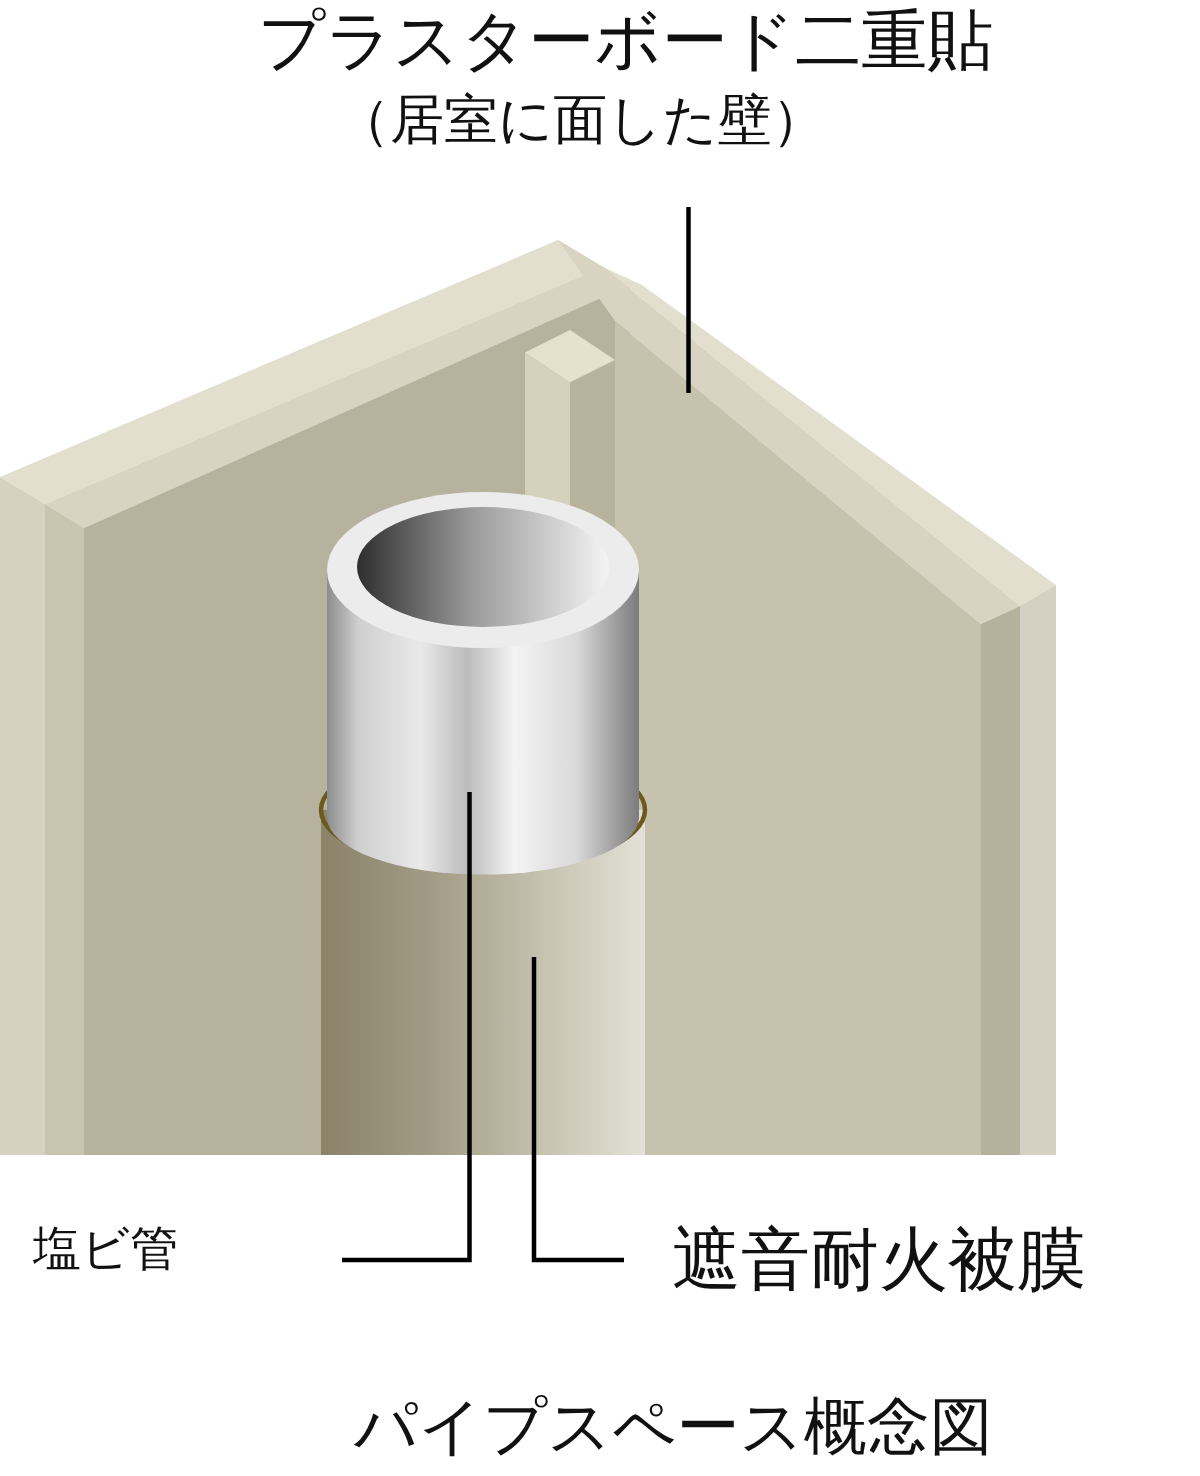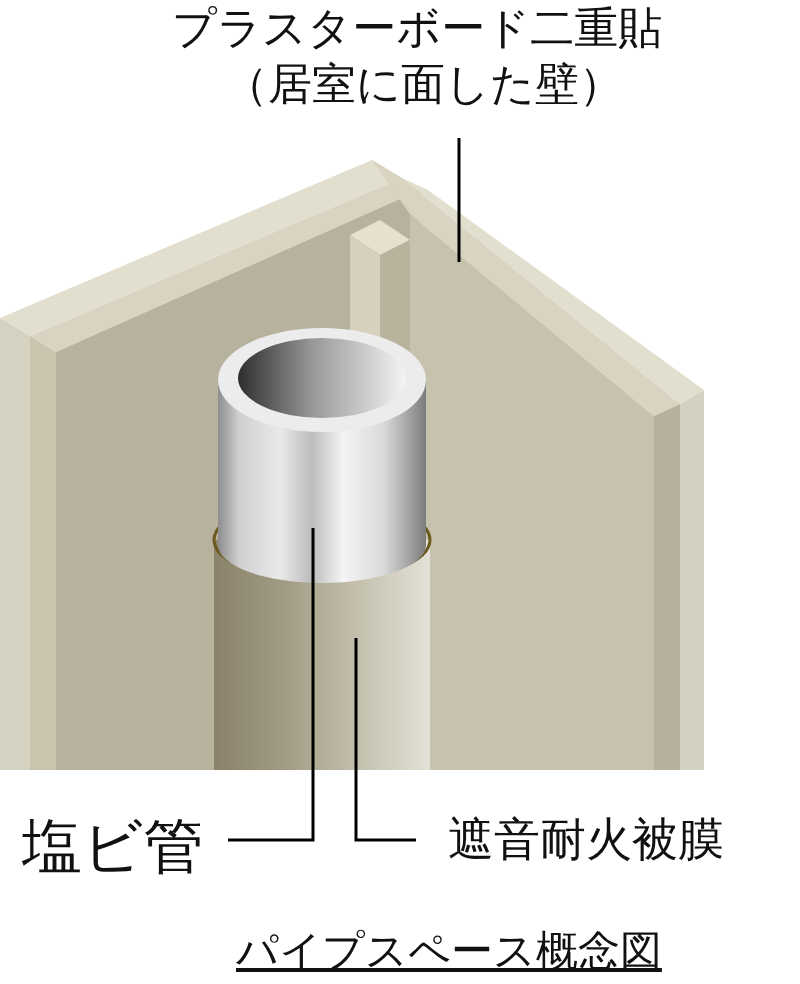--- a/index.html
+++ b/index.html
@@ -1,24 +1,24 @@
 <!DOCTYPE html>
 <html><head>
 <meta charset="utf-8">
 <style>
   html, body { margin: 0; padding: 0; background: #ffffff; }
   body { width: 800px; height: 984px; position: relative; overflow: hidden;
          font-family: "DejaVu Serif", "Liberation Serif", serif; color: #111; }
   .diagram { position: absolute; left: 0; top: 0; width: 800px; height: 692px; }
   .label { position: absolute; white-space: nowrap; color: #111; line-height: 1; letter-spacing: 0px; }
   .title-line1 { left: 172px; top: 6px; font-size: 44px; }
-  .title-line2 { left: 224px; top: 62px; font-size: 44px; }
-  .pvc-label { left: 22px; top: 816px; font-size: 60px; }
+  .title-line2 { left: 224px; top: 62px; font-size: 36px; font-family: Liberation Serif, serif; }
+  .pvc-label { left: 22px; top: 816px; font-size: 32px; }
   .film-label { left: 448px; top: 816px; font-size: 46px; }
-  .caption { left: 236px; top: 930px; font-size: 42px; text-decoration: underline; }
+  .caption { left: 236px; top: 930px; font-size: 42px; }
 </style>
 </head>
 <body>
 
 <div class="diagram">
 <svg width="800" height="984" viewBox="0 0 800 984" xmlns="http://www.w3.org/2000/svg">
   <defs>
     <linearGradient id="pipeBody" x1="0" y1="0" x2="1" y2="0">
       <stop offset="0" stop-color="#8d8d8d"></stop>
       <stop offset="0.1" stop-color="#cfcfcf"></stop>

